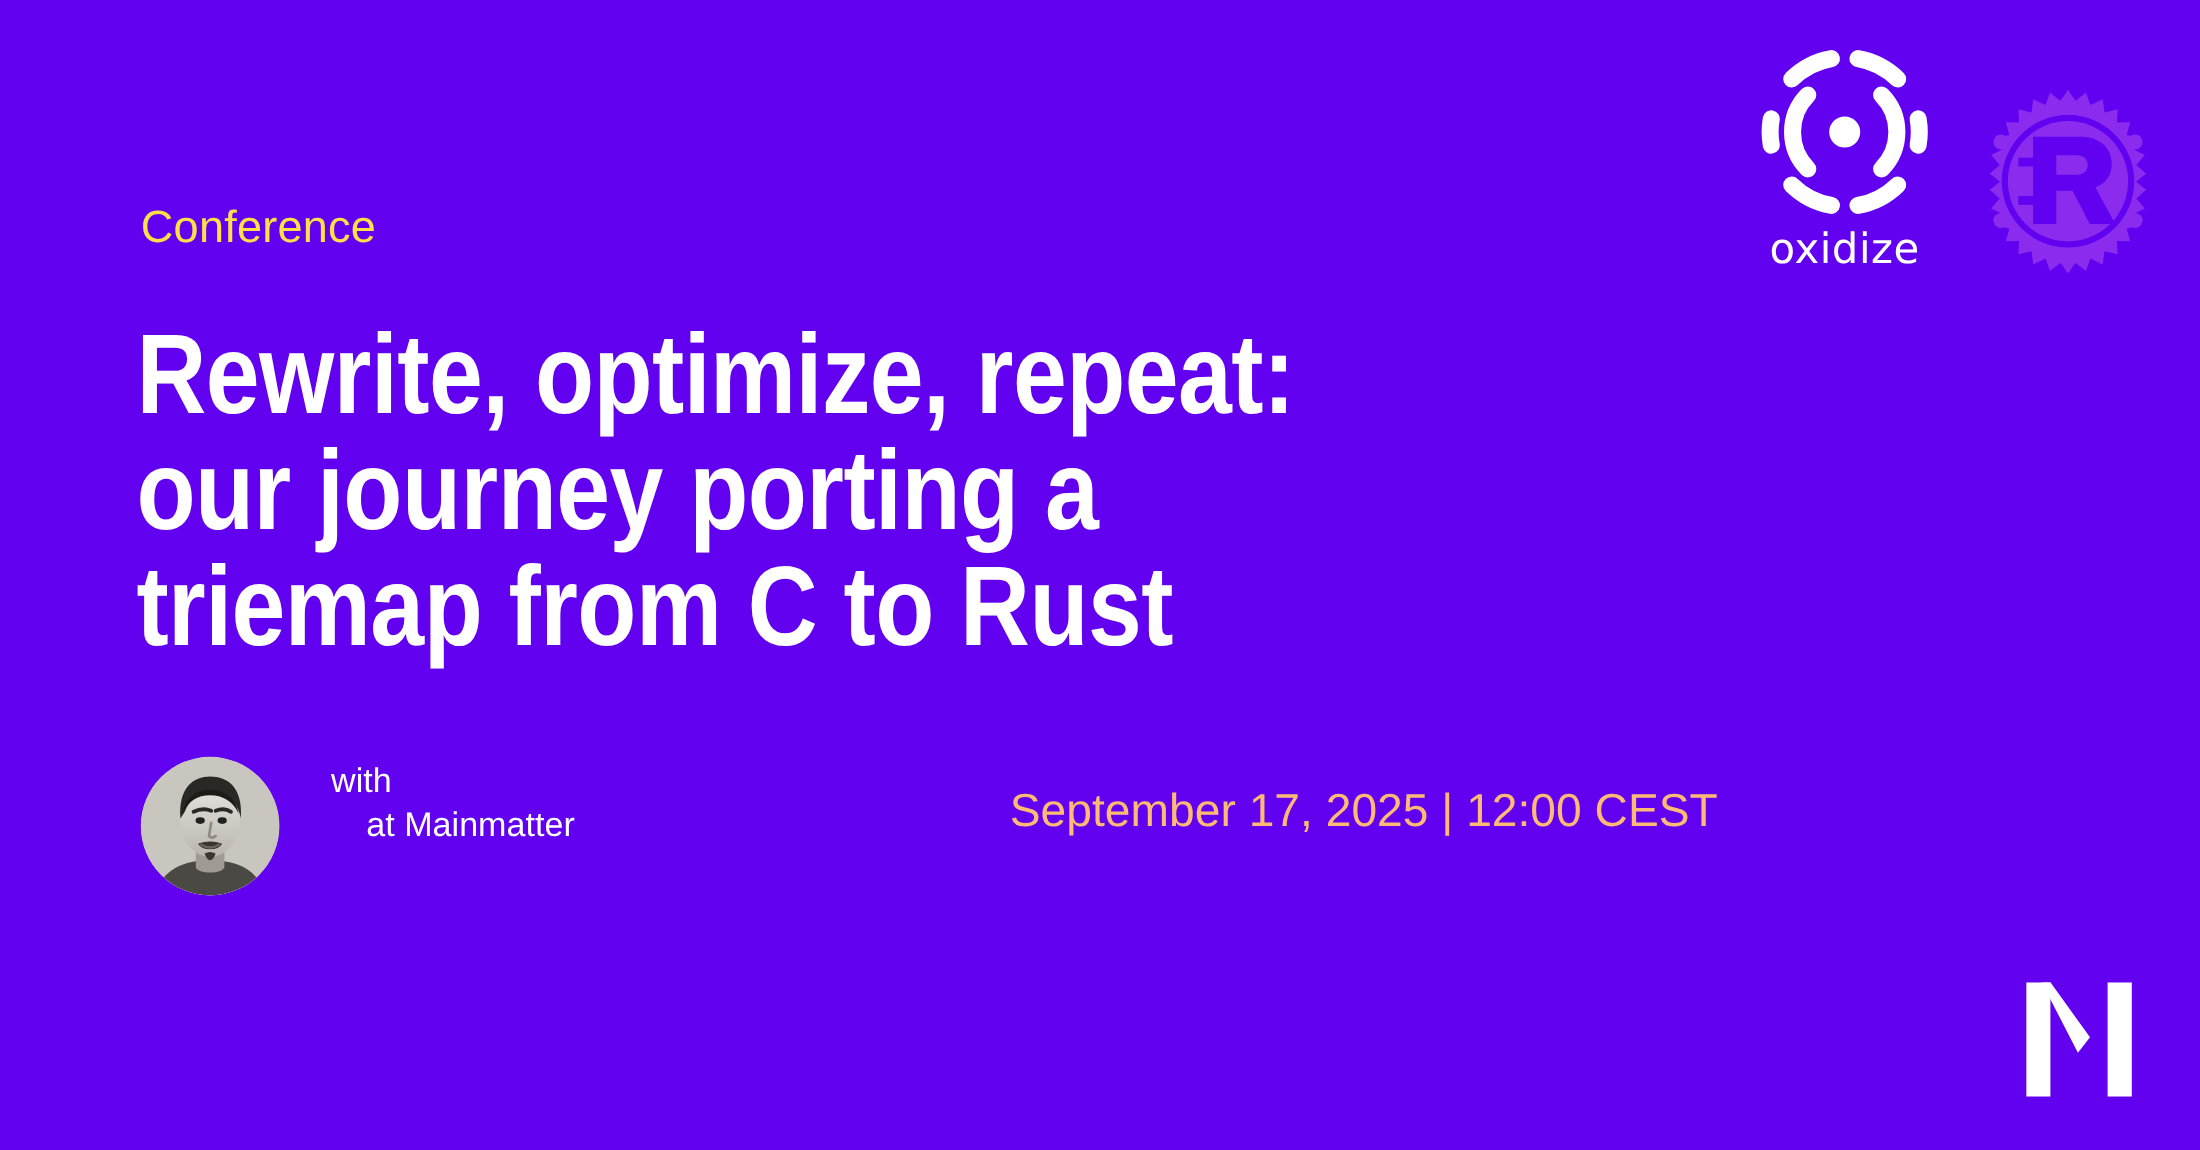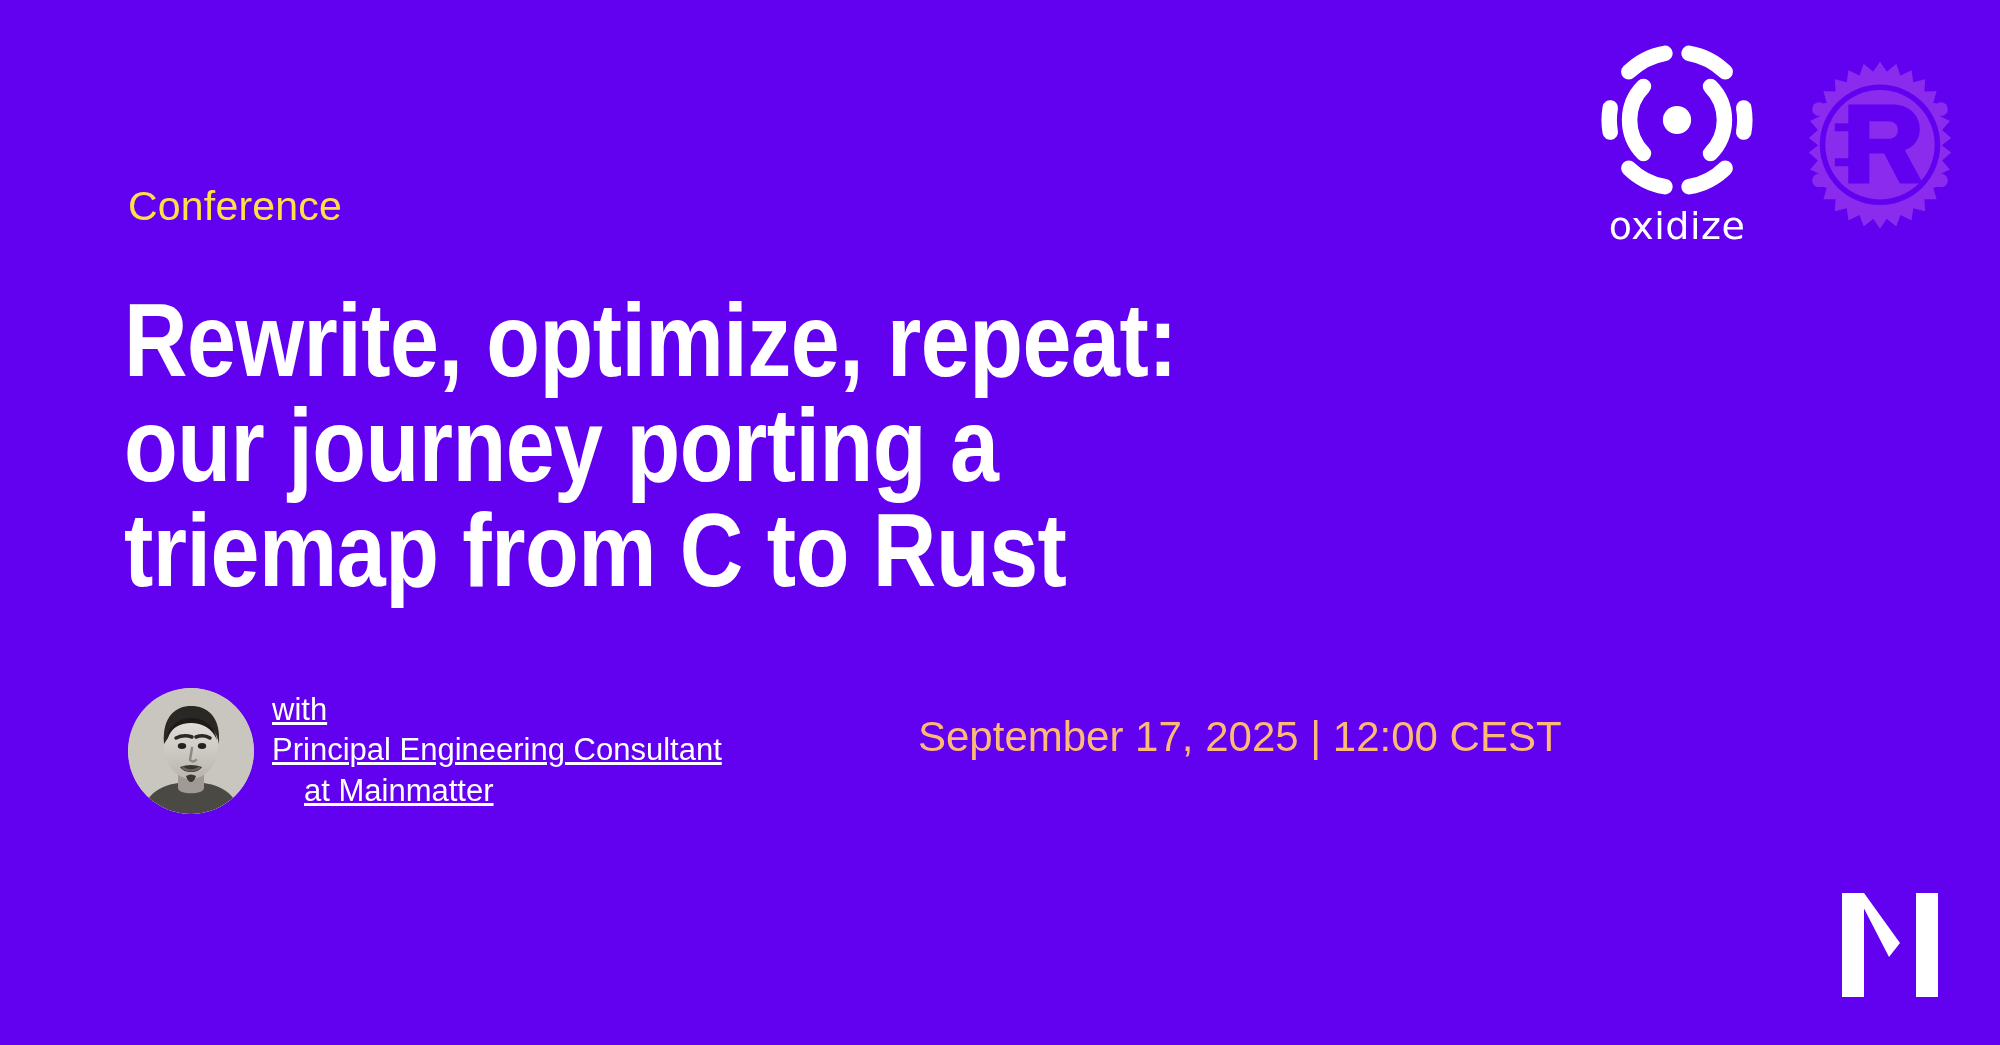--- a/index.html
+++ b/index.html
@@ -24,21 +24,21 @@
     background: #6200f0;
     overflow: hidden;
   }
 
   
   .logo-cluster {
     position: absolute;
     top: 34px;
     right: 36px;
     display: flex;
-    align-items: center;
+    align-items: flex-end;
     gap: 30px;
   }
 
   .oxidize-logo {
     display: flex;
     flex-direction: column;
     align-items: center;
     width: 178px;
   }
   .oxidize-mark { width: 178px; height: 172px; display: block; }
@@ -80,22 +80,21 @@
   }
   .title-line { display: block; white-space: nowrap; }
 
   
   .speaker {
     position: absolute;
     left: 128px;
     top: 688px;
     display: flex;
     align-items: flex-start;
-    gap: 18px;
-    text-decoration: underline;
+    gap: 47px;
   }
 
   .avatar {
     width: 126px;
     height: 126px;
     border-radius: 50%;
     overflow: hidden;
     background: #c8c6c0;
     flex: 0 0 auto;
     position: relative;
@@ -245,21 +244,20 @@
 
           <path d="M52 79 q11 -4 22 0 q-3 5 -11 5 q-8 0 -11 -5 Z" fill="#39362f"></path>
           <path d="M58 88 q5 -3 10 0 q-2 6 -5 6 q-3 0 -5 -6 Z" fill="#3b3830"></path>
 
           <path d="M55 80 q8 5 16 0" stroke="#6a655e" stroke-width="2.2" fill="none" stroke-linecap="round"></path>
         </g>
       </svg>
     </div>
     <div class="speaker-text">
       <span class="with">with</span>
-      <span class="role">Principal Engineering Consultant</span>
       <span class="org">at Mainmatter</span>
     </div>
   </div>
 
   <div class="eventinfo">
     <span>September 17, 2025 | 12:00 CEST</span>
   </div>
 
   <div class="mainmatter-logo">
     <svg viewBox="0 0 108 104" aria-hidden="true">

